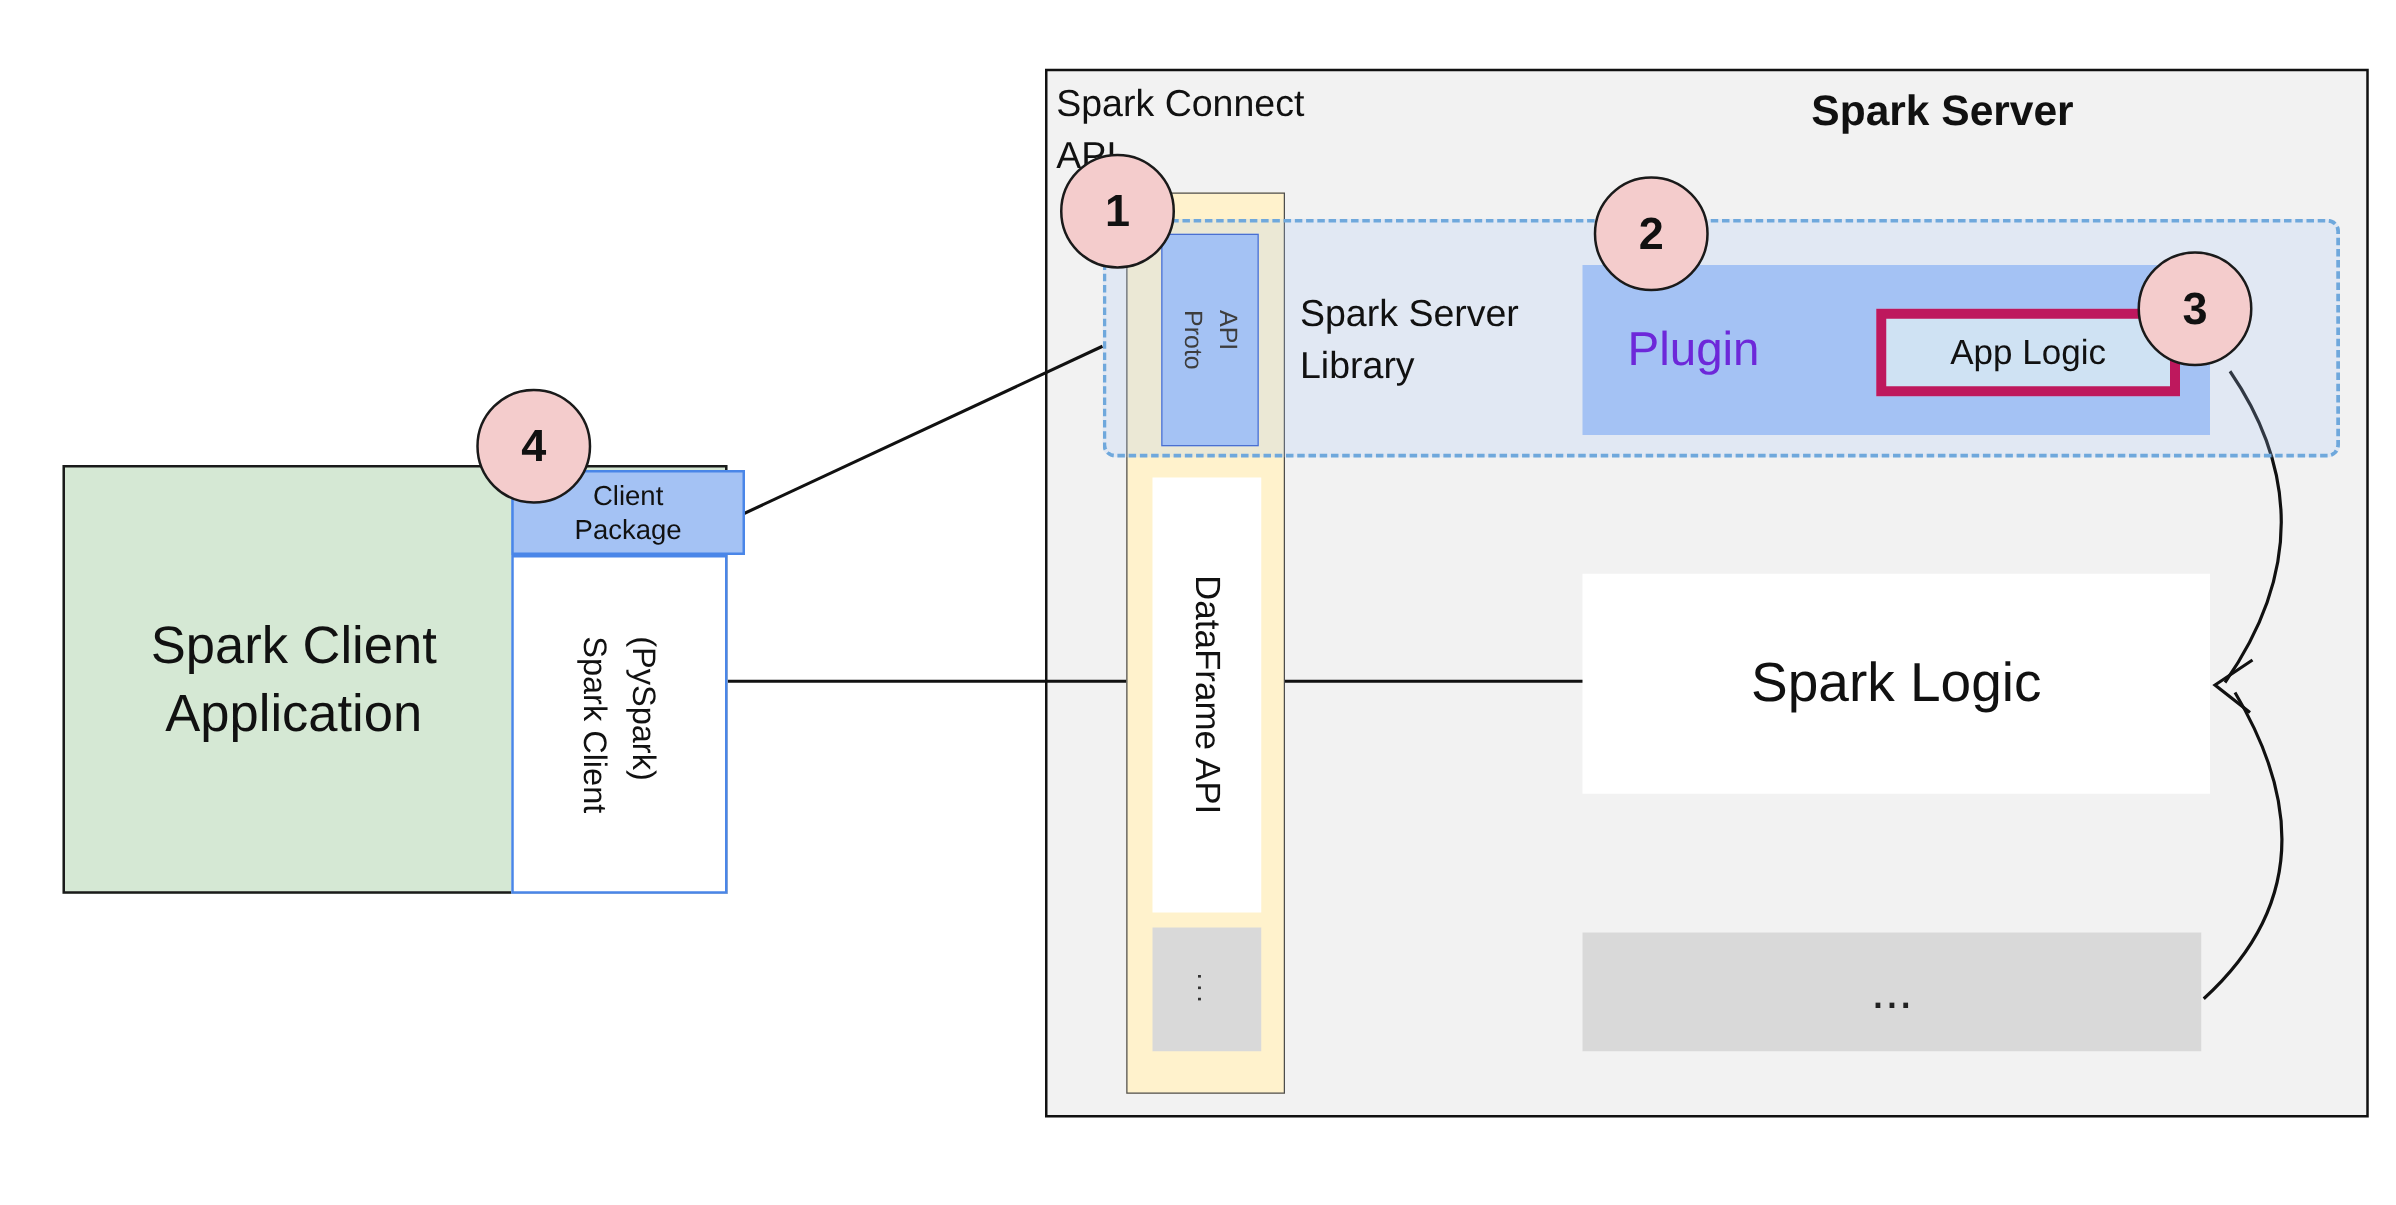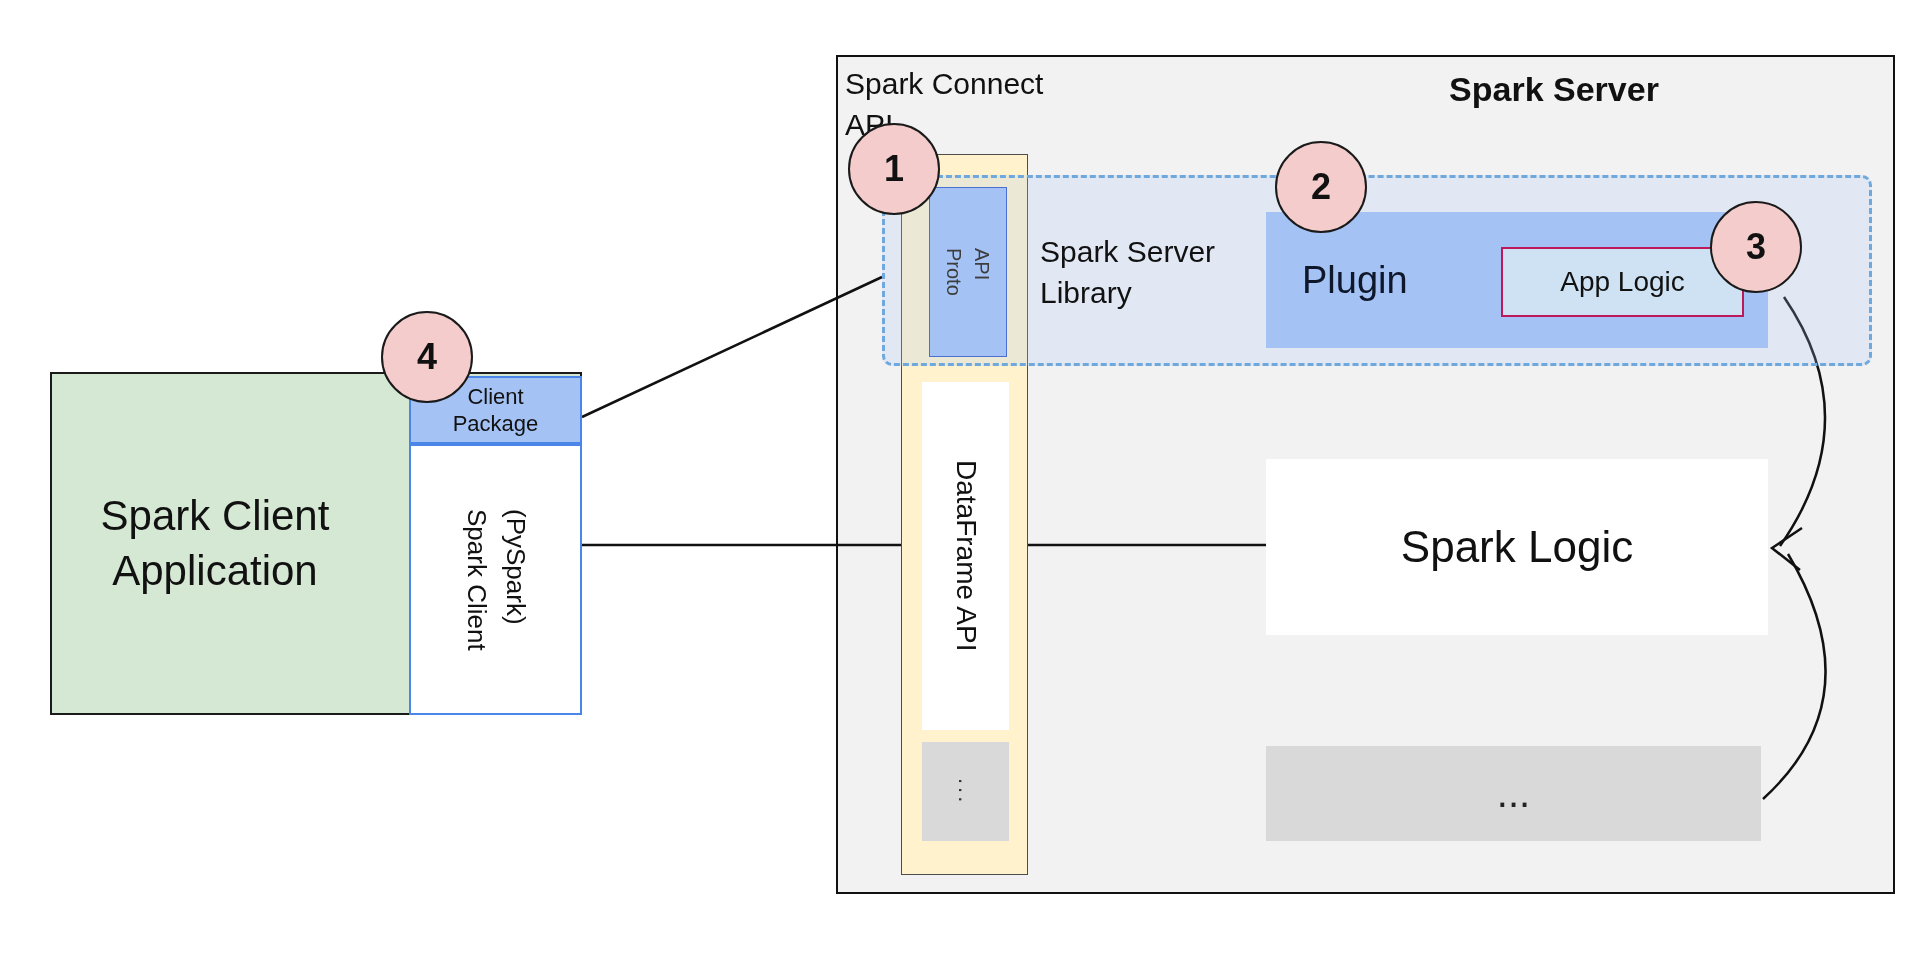--- a/index.html
+++ b/index.html
@@ -8,43 +8,43 @@
     position:relative; width:1917px; height:964px; background:#ffffff;
     font-family:"Liberation Sans", sans-serif; color:#111; overflow:hidden;
   }
   .abs { position:absolute; }
   .flex-center { display:flex; align-items:center; justify-content:center; }
   .pre { white-space:pre-line; }
   .vert { writing-mode:vertical-lr; text-orientation:mixed; }
 
   
   .green-box   { left:50px;  top:372px; width:532px; height:343px; background:#d5e8d4; border:2px solid #1a1a1a; z-index:1; }
-  .green-label { left:40px;  top:372px; width:350px; height:343px; font-size:42px; line-height:1.3; text-align:center; z-index:2; }
-  .package-box { left:409px; top:376px; width:173px; height:68px;  background:#a4c2f4; border:2px solid #4a86e8; z-index:5; font-size:22px; line-height:1.25; text-align:center; }
+  .green-label { left:60px;  top:372px; width:350px; height:343px; font-size:42px; line-height:1.3; text-align:center; z-index:2; }
+  .package-box { left:409px; top:376px; width:187px; height:68px;  background:#a4c2f4; border:2px solid #4a86e8; z-index:5; font-size:22px; line-height:1.25; text-align:center; }
   .client-box  { left:409px; top:444px; width:173px; height:271px; background:#ffffff; border:2px solid #4a86e8; z-index:5; font-size:26px; line-height:1.5; }
 
   
   .server-box        { left:836px;  top:55px; width:1059px; height:839px; background:#f2f2f2; border:2.5px solid #111; z-index:1; }
   .server-title      { left:1354px; top:70px; width:400px; font-size:34px; font-weight:700; text-align:center; z-index:2; }
   .connect-api-label { left:845px;  top:64px; width:270px; font-size:30px; line-height:1.35; text-align:left; z-index:2; }
 
   svg.wires { left:0; top:0; z-index:2; pointer-events:none; }
 
   
   .api-column    { left:901px; top:154px; width:127px; height:721px; background:#fff2cc; border:1.5px solid #4d4d4d; z-index:3; }
   .dataframe-box { left:922px; top:382px; width:87px;  height:348px; background:#ffffff; z-index:3; font-size:28px; }
   .api-more-box  { left:922px; top:742px; width:87px;  height:99px;  background:#d9d9d9; z-index:3; font-size:22px; color:#333; letter-spacing:3px; }
 
   
   .library-box   { left:882px;  top:175px; width:990px; height:191px; border:3.5px dashed #6fa8dc; border-radius:10px; background:rgba(164,194,244,0.22); z-index:4; }
   .proto-box     { left:929px;  top:187px; width:78px;  height:170px; background:#a4c2f4; border:1px solid #4a6fd1; z-index:5; font-size:20px; color:#3d3d3d; line-height:1.4; }
   .library-label { left:1040px; top:232px; width:260px; font-size:30px; line-height:1.35; z-index:5; }
   .plugin-box    { left:1266px; top:212px; width:502px; height:136px; background:#a4c2f4; z-index:5; display:flex; align-items:center; padding-left:36px; }
-  .plugin-label  { font-size:38px; color:#0f172a; }
-  .applogic-box  { left:1501px; top:247px; width:243px; height:70px; background:#cfe2f3; border:2px solid #be185d; z-index:6; font-size:28px; }
+  .plugin-label  { font-size:38px; color:#6d28d9; }
+  .applogic-box  { left:1501px; top:247px; width:243px; height:70px; background:#cfe2f3; border:8px solid #be185d; z-index:6; font-size:28px; }
 
   
   .core-box      { left:1266px; top:459px; width:502px; height:176px; background:#ffffff; z-index:3; font-size:44px; }
   .core-more-box { left:1266px; top:746px; width:495px; height:95px;  background:#d9d9d9; z-index:3; font-size:40px; color:#222; }
 
   
   .badge   { width:92px; height:92px; border-radius:50%; background:#f4cccc; border:2.5px solid #1a1a1a; font-size:36px; font-weight:700; z-index:10; }
   .badge-1 { left:848px;  top:123px; }
   .badge-2 { left:1275px; top:141px; }
   .badge-3 { left:1710px; top:201px; }

